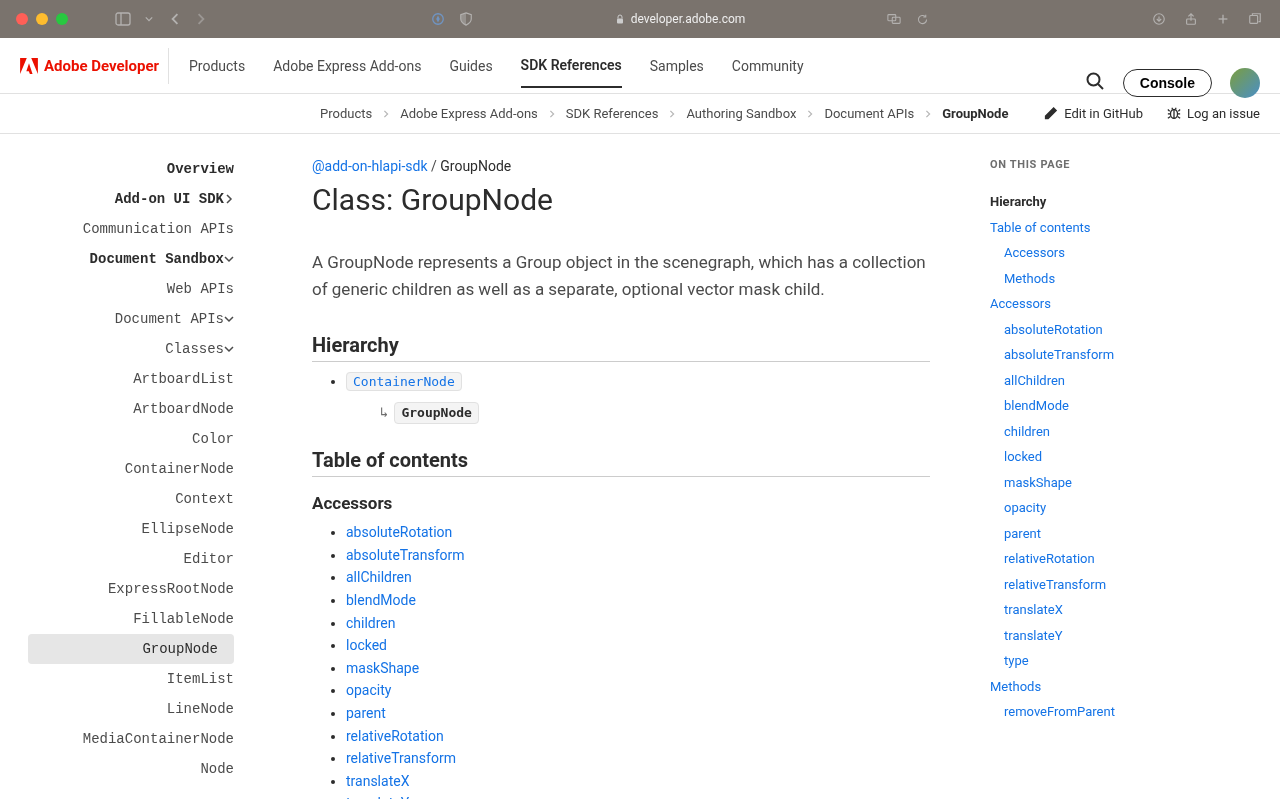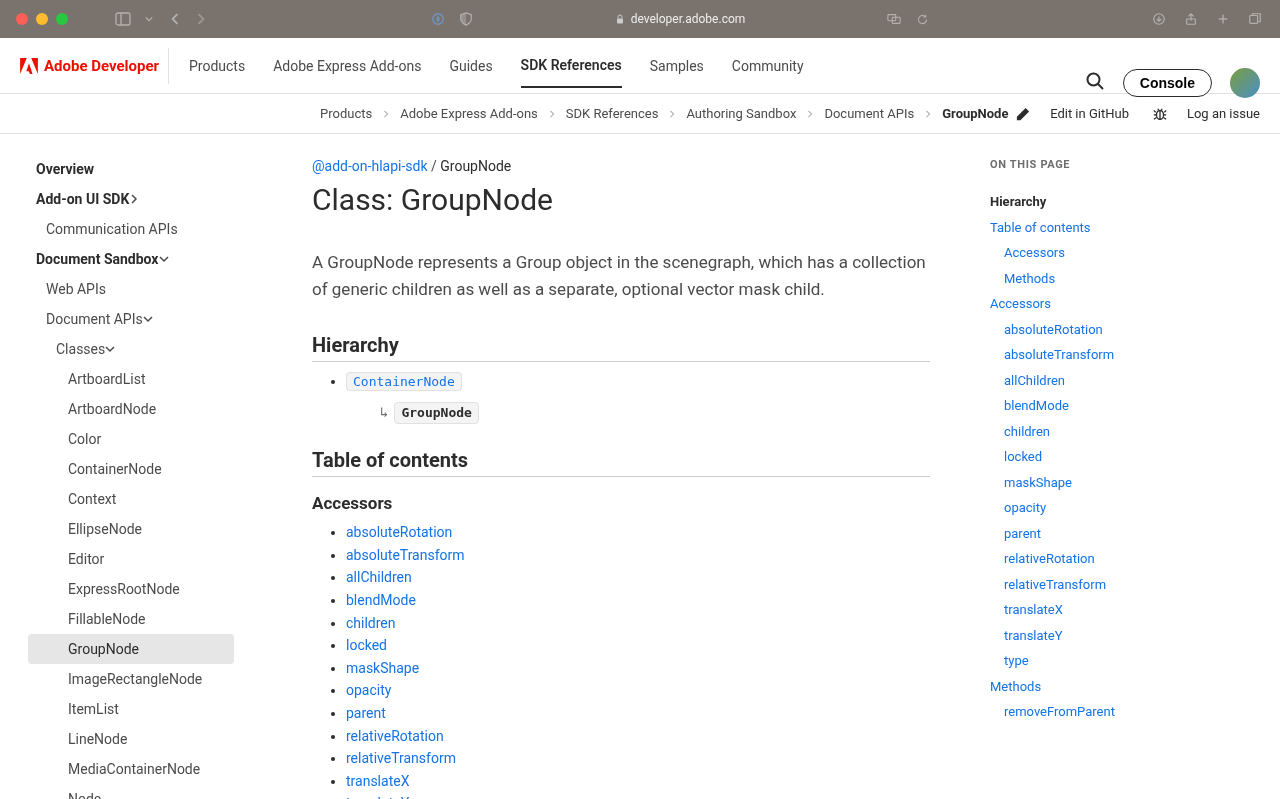--- a/index.html
+++ b/index.html
@@ -33,28 +33,28 @@
 .avatar { width: 30px; height: 30px; border-radius: 50%; background: linear-gradient(135deg, #7b9e3f, #4a8fc7); }
 .search-icon { width: 20px; height: 20px; }
 
 
 .secondary-bar { height: 40px; border-bottom: 1px solid #e1e1e1; display: flex; align-items: center; padding: 0 20px 0 320px; font-size: 13px; }
 .breadcrumbs { display: flex; align-items: center; gap: 10px; color: #4b4b4b; }
 .breadcrumb-item { cursor: pointer; }
 .breadcrumb-item.current { font-weight: 700; color: #2c2c2c; }
 .chevron { width: 8px; height: 8px; opacity: 0.5; }
 .secondary-right { margin-left: auto; display: flex; gap: 24px; align-items: center; }
-.action-link { display: flex; align-items: center; gap: 20px; cursor: pointer; color: #2c2c2c; }
+.action-link { display: flex; gap: 6px; cursor: pointer; color: #2c2c2c; }
 
 
 .layout { display: flex; }
 
 
 .sidebar { width: 250px; padding: 20px 0 20px 12px; font-size: 14px; }
-.side-item { padding: 7px 16px 7px 24px; cursor: pointer; display: flex; align-items: center; justify-content: flex-start; color: #4b4b4b; }
+.side-item { padding: 7px 16px 7px 24px; cursor: pointer; display: flex; align-items: center; justify-content: flex-end; color: #4b4b4b; font-family: Liberation Mono, monospace; }
 .side-item.bold { font-weight: 700; color: #2c2c2c; }
 .side-sub1 { padding-left: 34px; }
 .side-sub2 { padding-left: 44px; }
 .side-sub3 { padding-left: 56px; }
 .side-item.selected { background: #e6e6e6; border-radius: 4px; color: #2c2c2c; margin-left: 16px; padding-left: 40px; margin-right: 16px; }
 .chev { width: 10px; height: 10px; }
 
 
 .main { flex: 1; padding: 24px 40px 40px 62px; max-width: 720px; }
 .crumb-link { color: #1473e6; font-size: 14px; }
@@ -292,21 +292,20 @@
         <div class="side-item side-sub3">ArtboardList</div>
         <div class="side-item side-sub3">ArtboardNode</div>
         <div class="side-item side-sub3">Color</div>
         <div class="side-item side-sub3">ContainerNode</div>
         <div class="side-item side-sub3">Context</div>
         <div class="side-item side-sub3">EllipseNode</div>
         <div class="side-item side-sub3">Editor</div>
         <div class="side-item side-sub3">ExpressRootNode</div>
         <div class="side-item side-sub3">FillableNode</div>
         <div class="side-item side-sub3 selected">GroupNode</div>
-        <div class="side-item side-sub3">ImageRectangleNode</div>
         <div class="side-item side-sub3">ItemList</div>
         <div class="side-item side-sub3">LineNode</div>
         <div class="side-item side-sub3">MediaContainerNode</div>
         <div class="side-item side-sub3">Node</div>
       </div>
   </div>
 
   <div class="main">
     <div class="page-crumb">
       <a class="crumb-link">@add-on-hlapi-sdk</a>

